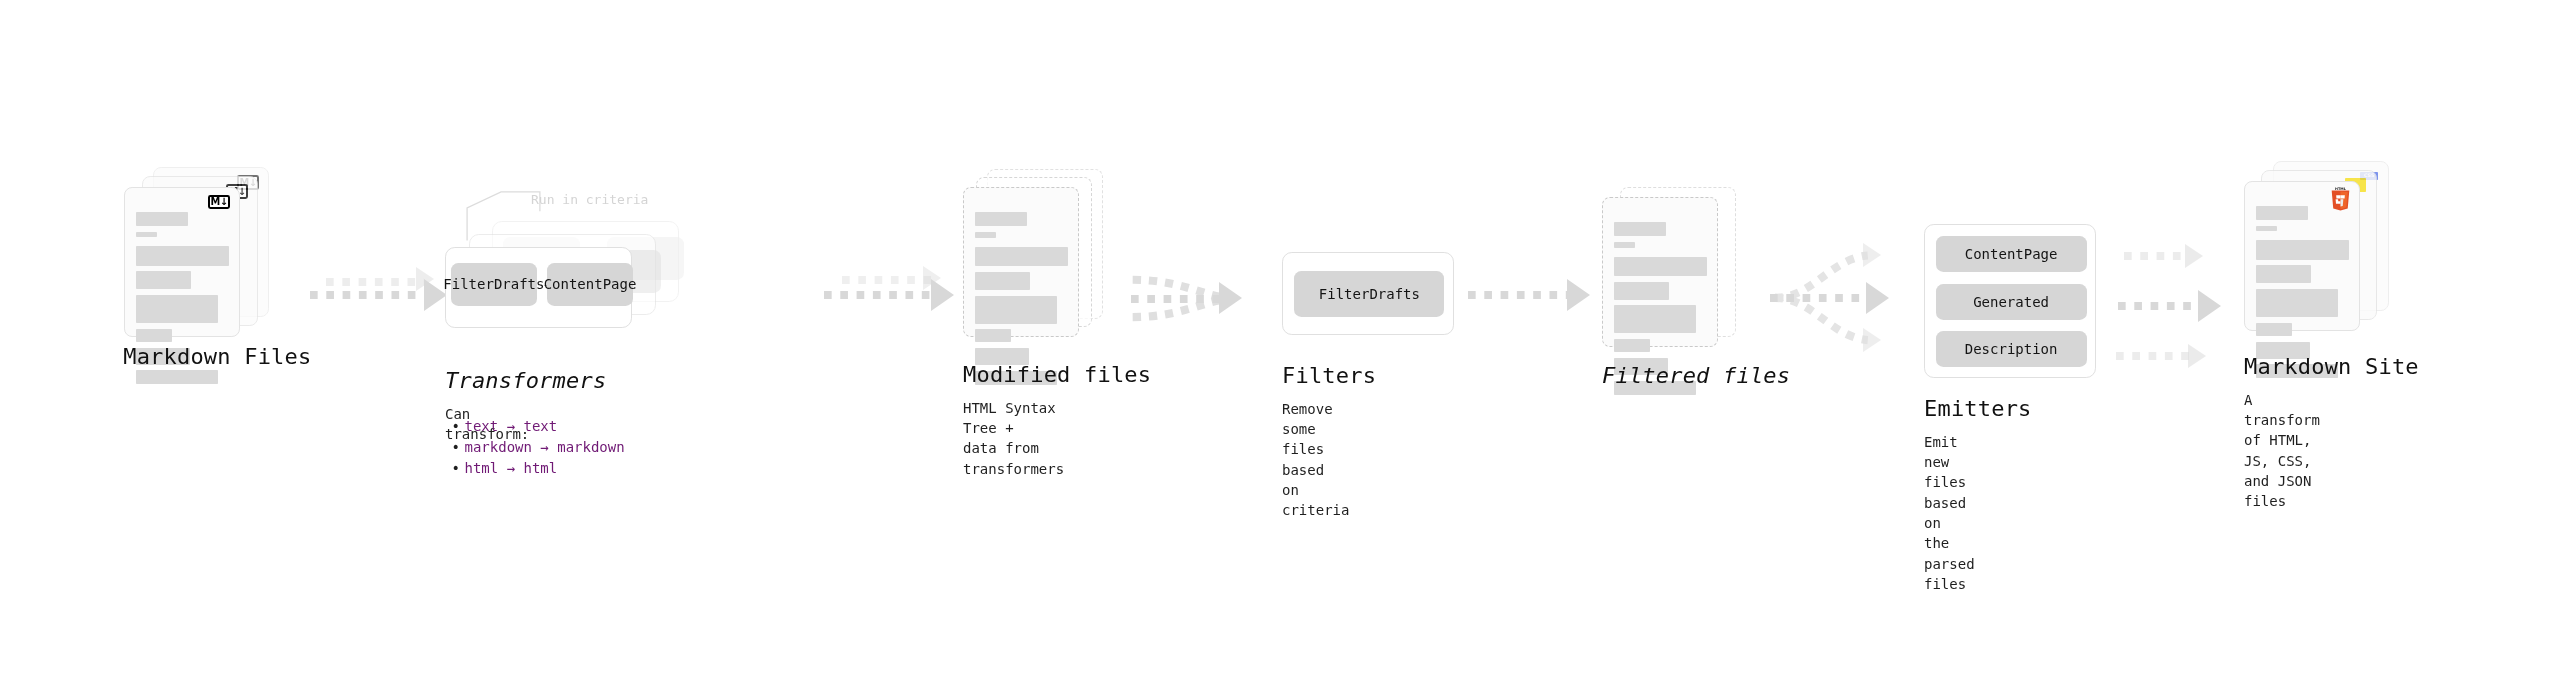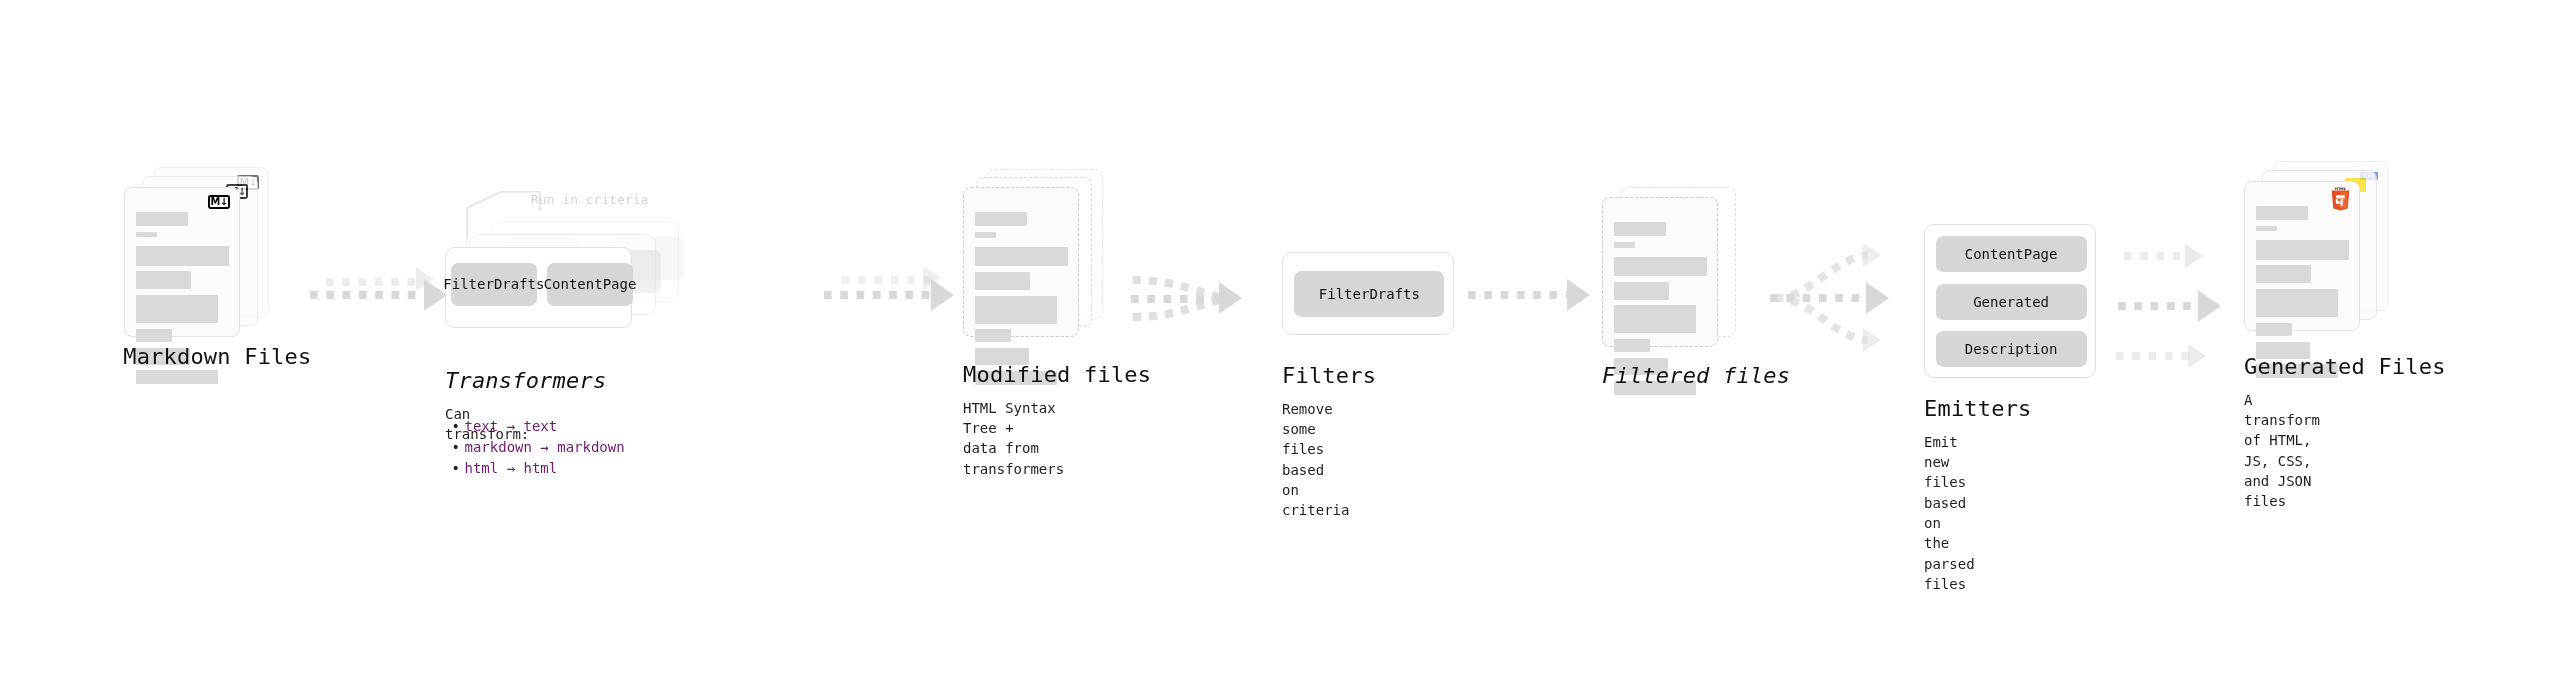--- a/index.html
+++ b/index.html
@@ -411,19 +411,19 @@
         <div class="bar" style="width:20.3px;height:5.7px;margin-bottom:9px;"></div>
         <div class="bar" style="width:93px;height:19.5px;"></div>
         <div class="bar" style="width:55px;height:18px;"></div>
         <div class="bar" style="width:82px;height:28px;"></div>
         <div class="bar" style="width:36px;height:13px;"></div>
         <div class="bar" style="width:54px;height:17px;"></div>
         <div class="bar" style="width:82px;height:14px;"></div>
       </div>
     </div>
 
-    <div class="caption-title" style="position:absolute; left:0px; top:193px;">Generated Files</div>
+    <div class="caption-title" style="position:absolute; left:0px; top:193px;">Markdown Site</div>
     <div class="caption-sub" style="position:absolute; left:0px; top:219px;">A transform of HTML,
 JS, CSS, and JSON files</div>
   </div>
 
 </div>
 
 
 </body></html>

